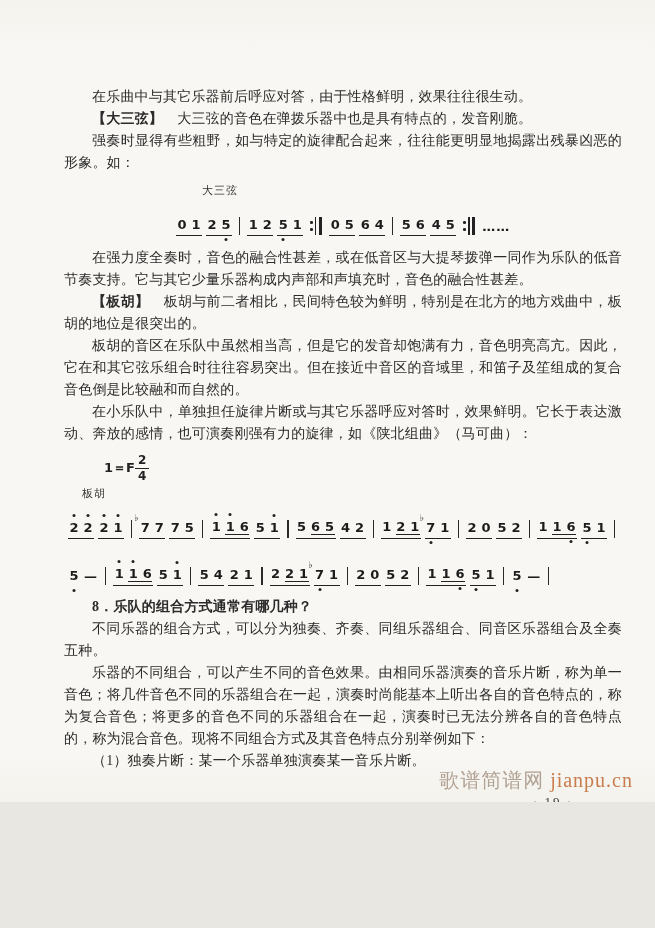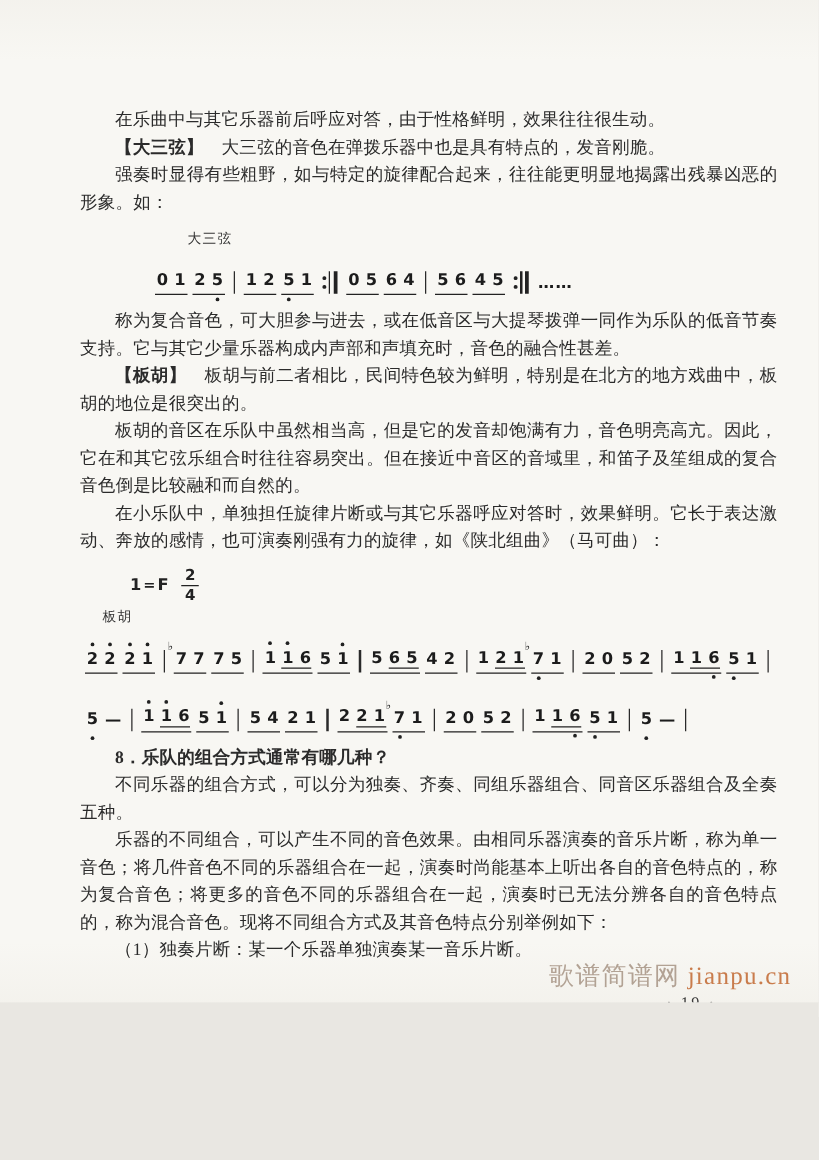--- a/index.html
+++ b/index.html
@@ -25,24 +25,24 @@
     line-height:22px;
     text-align:justify;
     text-indent:2em;
     letter-spacing:.2px;
   }
   .heading{ font-weight:bold; margin-top:6px; }
   .bold{ font-weight:bold; }
 
   
   .notation{ position:relative; }
-  .notation.sanxian{ margin:9px 0 11px 60px; }
+  .notation.sanxian{ margin:9px 0 11px 112px; }
   .notation.banhu{ margin:9px 0 10px 4px; }
   .keyline{
-    display:flex; align-items:center; gap:10px;
+    display:flex; align-items:center; gap:0;
     margin:0 0 4px 36px;
     font-family:"DejaVu Sans",sans-serif;
     font-weight:bold; font-size:13px; color:#222;
   }
   .frac{ display:inline-flex; flex-direction:column; align-items:center; line-height:1; font-size:12px; }
   .frac .top{ border-bottom:1.4px solid #222; padding:0 3px 1.5px; }
   .frac .bot{ padding-top:1.5px; }
   .nt-label{
     font-size:11px; color:#333; letter-spacing:1px;
     margin:0 0 3px 14px;
@@ -152,21 +152,21 @@
             <i class="rd">
               <i></i>
               <i></i>
             </i>
             <i class="thin"></i>
             <i class="thick"></i>
           </span>
           <span class="nt-text">……</span>
         </div>
       </div>
-      <p class="para"><span>称为复合音色，可大胆参与进去，或在低音区与大提琴拨弹一同作为乐队的低音节奏支持。它与其它少量乐器构成内声部和声填充时，音色的融合性甚差。</span></p>
+      <p class="para"><span>在强力度全奏时，音色的融合性甚差，或在低音区与大提琴拨弹一同作为乐队的低音节奏支持。它与其它少量乐器构成内声部和声填充时，音色的融合性甚差。</span></p>
       <p class="para"><span class="bold">【板胡】</span><span>　板胡与前二者相比，民间特色较为鲜明，特别是在北方的地方戏曲中，板胡的地位是很突出的。</span></p>
       <p class="para"><span>板胡的音区在乐队中虽然相当高，但是它的发音却饱满有力，音色明亮高亢。因此，它在和其它弦乐组合时往往容易突出。但在接近中音区的音域里，和笛子及笙组成的复合音色倒是比较融和而自然的。</span></p>
       <p class="para"><span>在小乐队中，单独担任旋律片断或与其它乐器呼应对答时，效果鲜明。它长于表达激动、奔放的感情，也可演奏刚强有力的旋律，如《陕北组曲》（马可曲）：</span></p>
       <div class="notation banhu">
         <div class="keyline">
           <span>1＝F</span>
           <span class="frac">
             <span class="top">2</span>
             <span class="bot">4</span>
           </span>

